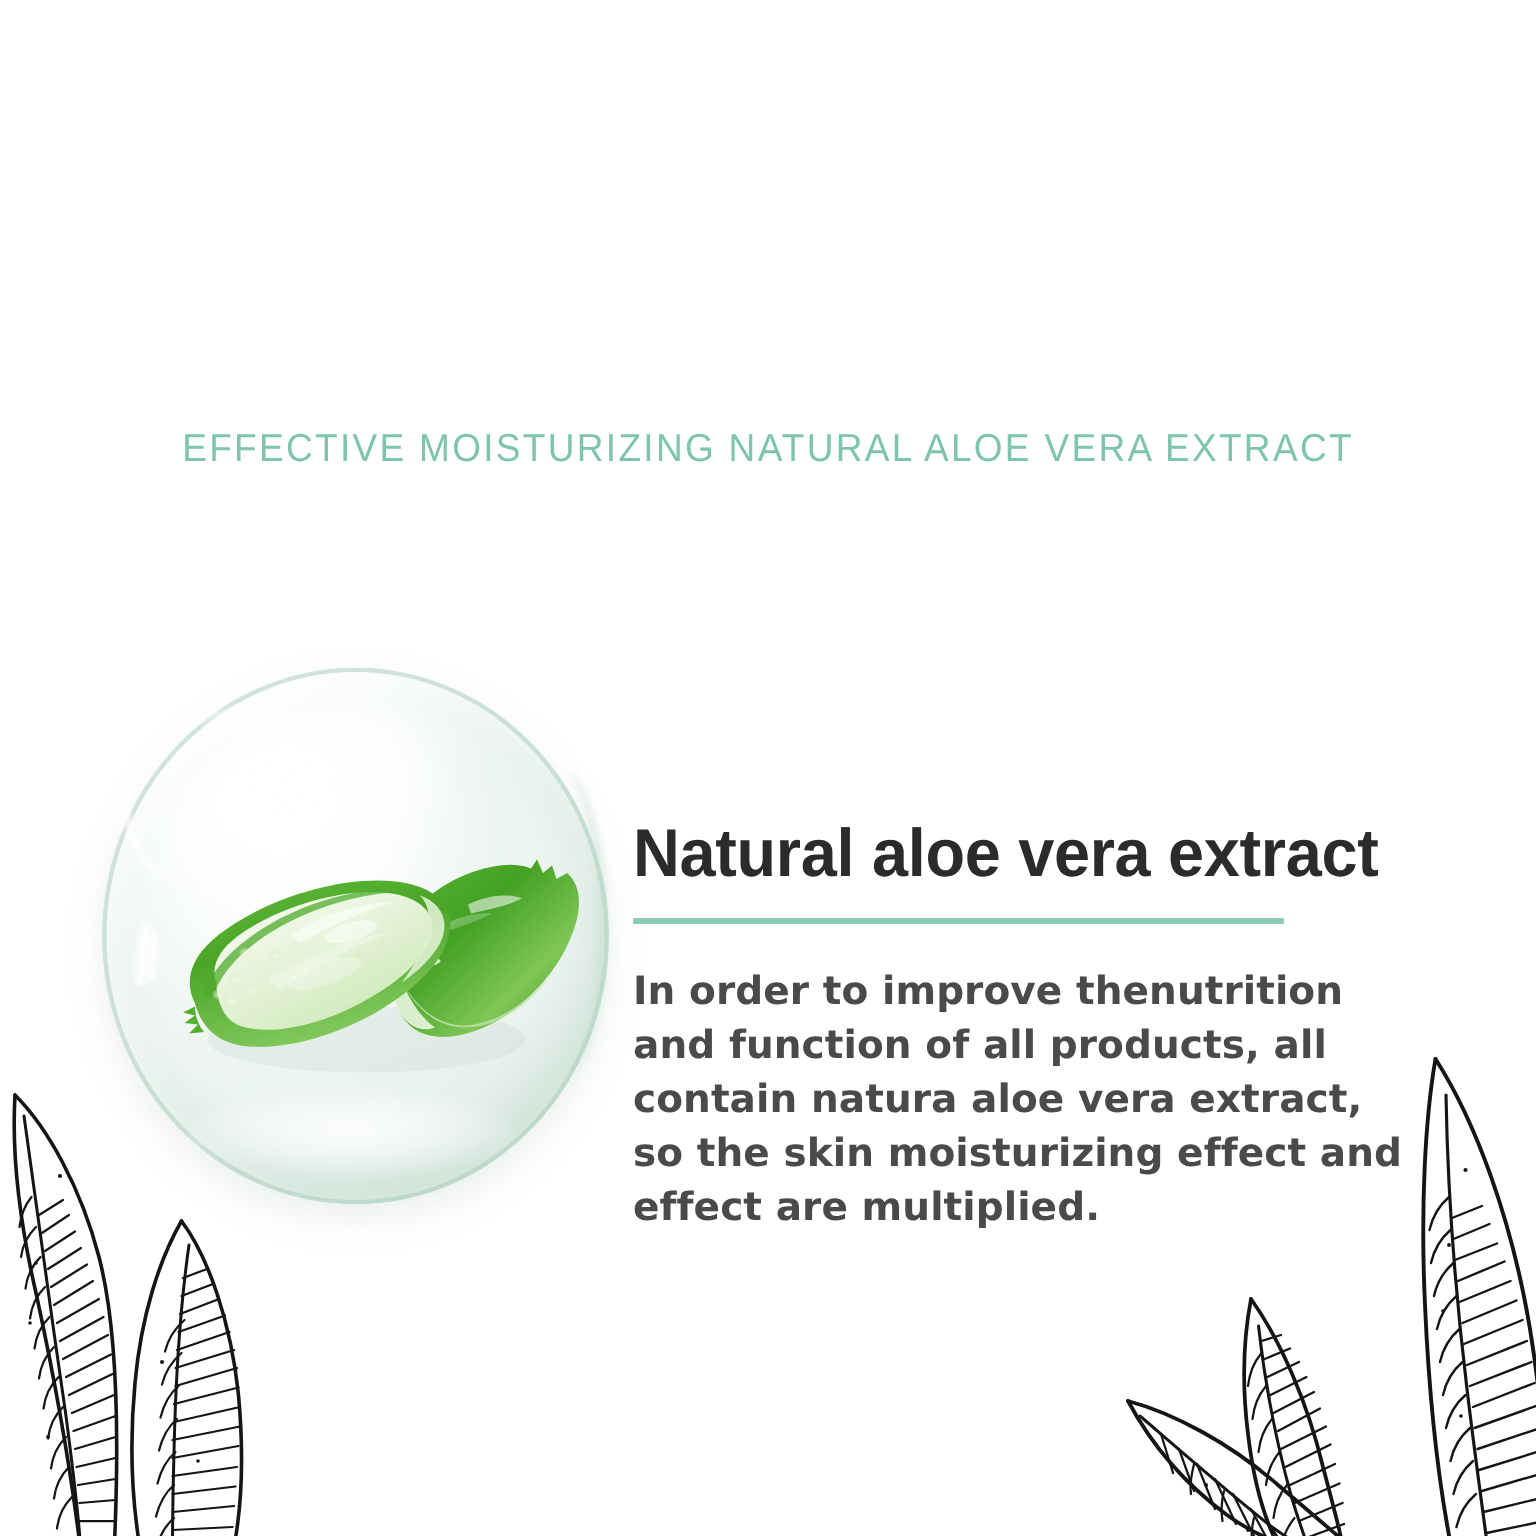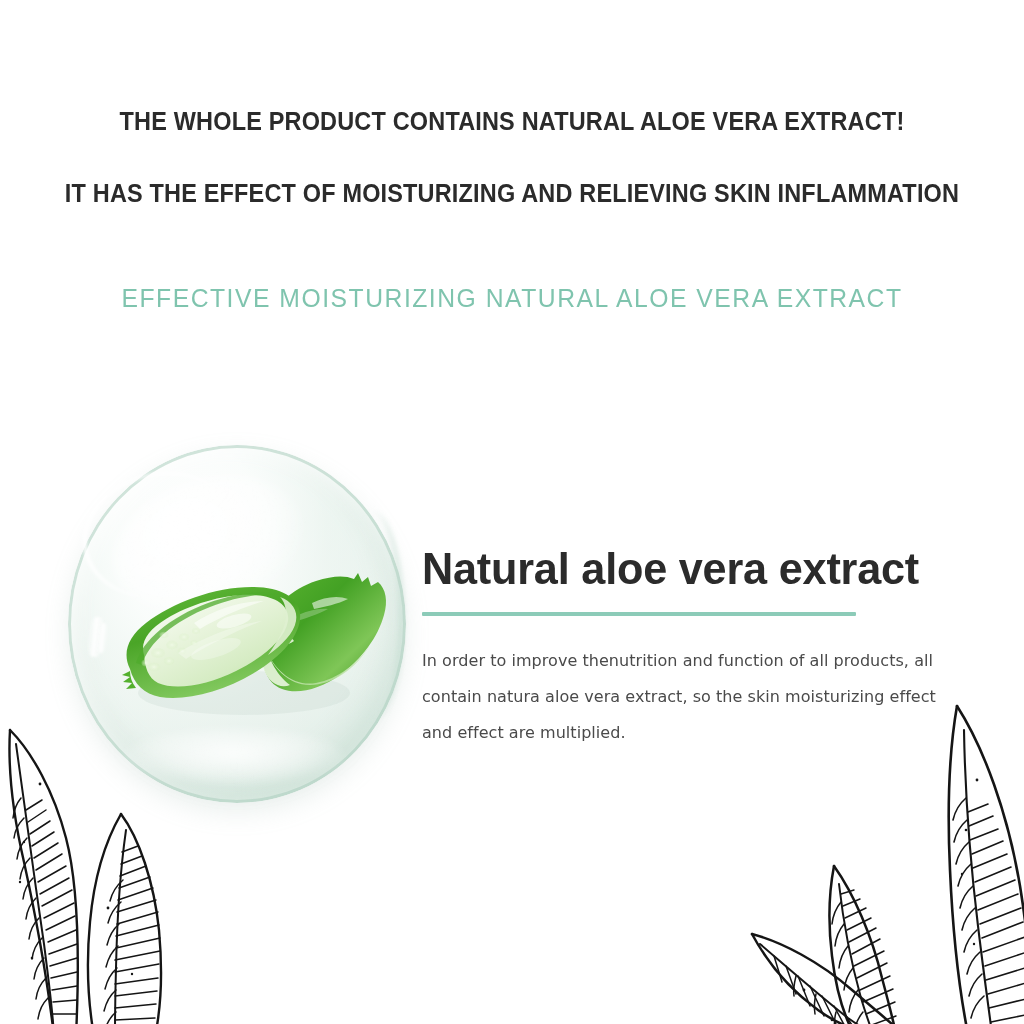--- a/index.html
+++ b/index.html
@@ -198,22 +198,22 @@
     margin-top: 16px;
     width: 434px;
     height: 4px;
     background: #8ccbb8;
     border-radius: 1px;
   }
   .info-body {
     margin-top: 27px;
     width: 522px;
     font-family: "DejaVu Sans", sans-serif;
-    font-weight: 400;
-    font-size: 16px;
+    font-weight: 700;
+    font-size: 26px;
     line-height: 36px;
     color: #4a4a4a;
     letter-spacing: 0.05px;
   }
 
   
   .leaves-left {
     position: absolute;
     left: -4px;
     top: 706px;
@@ -227,24 +227,20 @@
     width: 286px;
     height: 340px;
   }
   .leaf-svg { display: block; overflow: visible; }
 </style>
 </head>
 <body>
 
 <div class="page">
 
-  <div class="headline-block">
-    <div class="headline headline-1">THE WHOLE PRODUCT CONTAINS NATURAL ALOE VERA EXTRACT!</div>
-    <div class="headline headline-2">IT HAS THE EFFECT OF MOISTURIZING AND RELIEVING SKIN INFLAMMATION</div>
-  </div>
 
   <div class="subtitle">EFFECTIVE MOISTURIZING NATURAL ALOE VERA EXTRACT</div>
 
   <div class="gel-wrap">
     <div class="gel-shadow"></div>
     <div class="gel-circle"></div>
     <div class="gel-sheen"></div>
     <div class="gel-rim-hl"></div>
     <div class="gel-streak"></div>
     <div class="gel-streak s2"></div>

